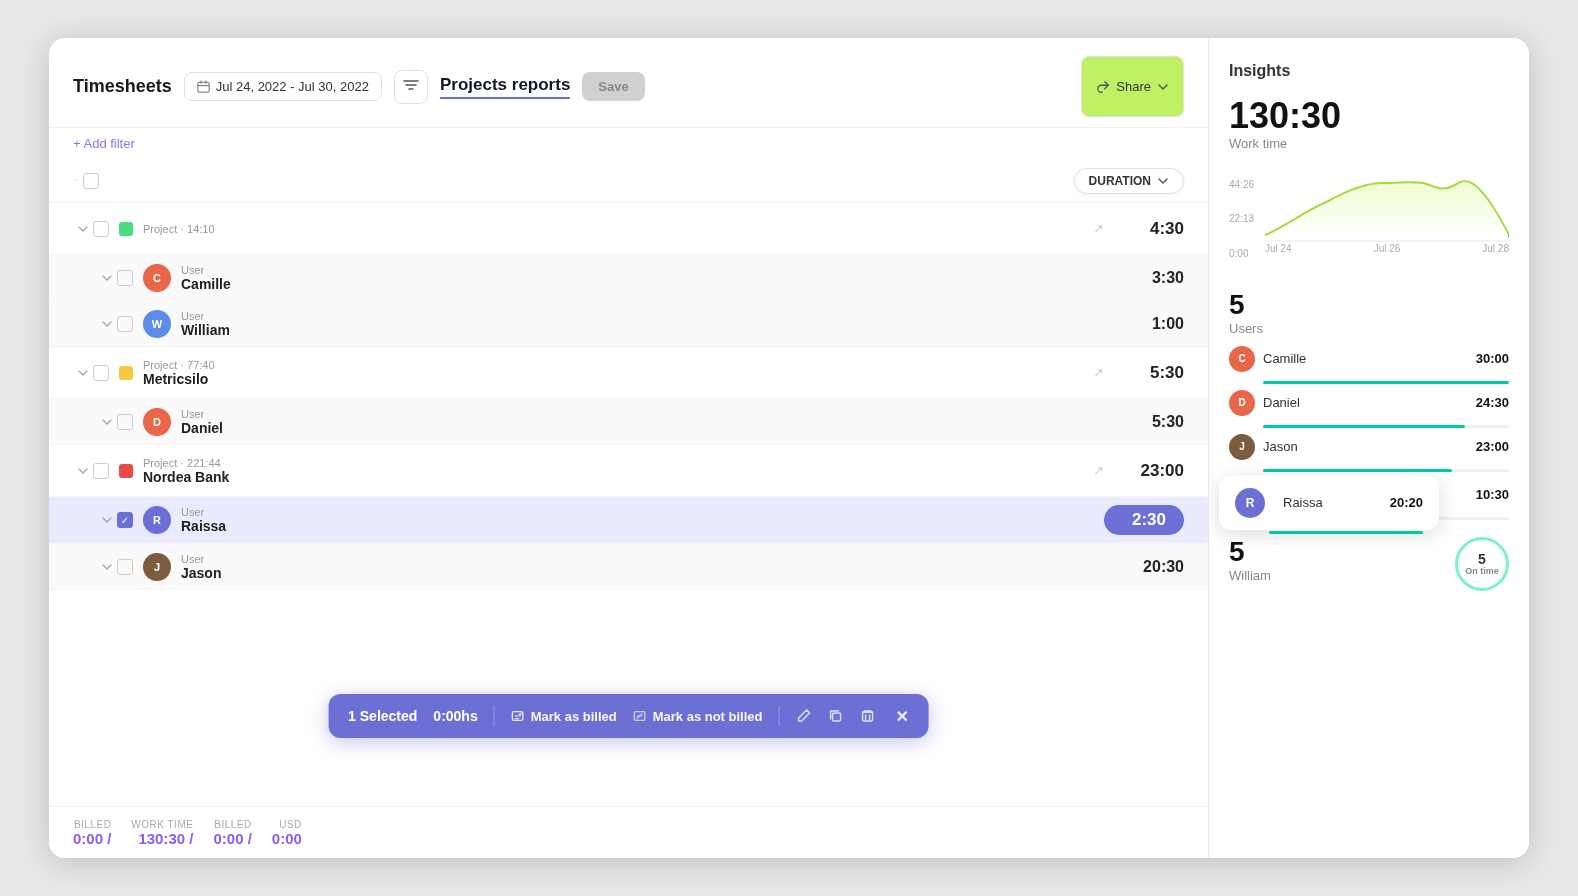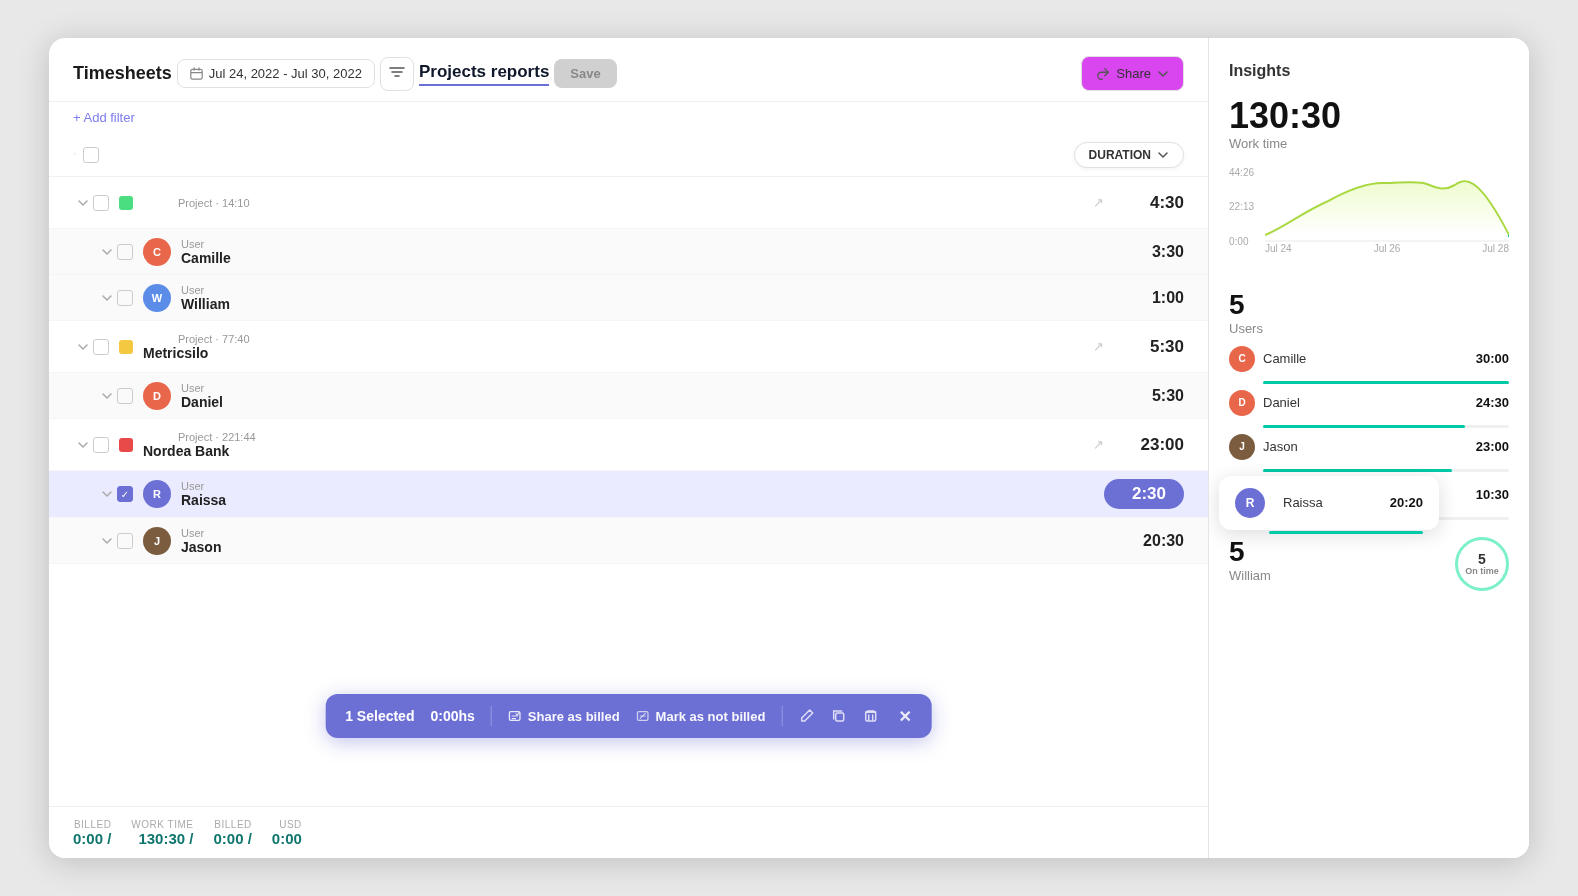--- a/index.html
+++ b/index.html
@@ -25,21 +25,21 @@
       flex: 1;
       display: flex;
       flex-direction: column;
       border-right: 1px solid #e5e5e5;
       overflow: hidden;
     }
     .header {
       display: flex;
       align-items: center;
       padding: 18px 24px 10px 24px;
-      gap: 5px;
+      gap: 12px;
       border-bottom: 1px solid #f0f0f0;
     }
     .header-title {
       font-size: 18px;
       font-weight: 700;
       color: #1a1a1a;
       white-space: nowrap;
     }
     .date-range-btn {
       display: flex;
@@ -83,24 +83,24 @@
       font-weight: 600;
       cursor: pointer;
     }
     .spacer { flex: 1; }
     .share-btn {
       display: flex;
       align-items: center;
       gap: 6px;
       border: 1px solid #e0e0e0;
       border-radius: 8px;
-      padding: 9px 14px;
+      padding: 22px 14px;
       font-size: 13px;
       color: #333;
-      background: #d946ef;
+      background: #bef264;
       cursor: pointer;
     }
     .add-filter {
       padding: 8px 24px;
       font-size: 13px;
       color: #7c7cf0;
       cursor: pointer;
       font-weight: 500;
     }
     .table-area {
@@ -149,21 +149,20 @@
       width: 14px;
       height: 14px;
       border-radius: 3px;
       margin-right: 10px;
       flex-shrink: 0;
     }
     .project-info { flex: 1; }
     .project-label {
       font-size: 11px;
       color: #999;
-      margin-left: 35px;
     }
     .project-name {
       font-size: 14px;
       font-weight: 600;
       color: #222;
     }
     .project-duration {
       font-size: 17px;
       font-weight: 600;
       color: #222;
@@ -271,21 +270,21 @@
     }
     .stat-label {
       font-size: 10px;
       color: #aaa;
       text-transform: uppercase;
       letter-spacing: 0.5px;
     }
     .stat-value {
       font-size: 15px;
       font-weight: 700;
-      color: #0f766e;
+      color: #8b5cf6;
     }
     .action-bar {
       position: absolute;
       bottom: 68px;
       left: 50%;
       transform: translateX(-50%);
       background: #6c6fd4;
       border-radius: 12px;
       display: flex;
       align-items: center;
@@ -362,21 +361,21 @@
     .chart-labels {
       display: flex;
       justify-content: space-between;
       font-size: 10px;
       color: #aaa;
       margin-bottom: 2px;
     }
     .y-labels {
       position: absolute;
       left: 0;
-      top: 4px;
+      top: 16px;
       height: 80px;
       display: flex;
       flex-direction: column;
       justify-content: space-between;
       font-size: 10px;
       color: #aaa;
     }
     .chart-svg {
       width: 100%;
       height: 80px;
@@ -670,21 +669,21 @@
       <div class="action-bar">
         <span class="action-bar-selected">1 Selected</span>
         <span class="action-bar-time">0:00hs</span>
         <div class="action-bar-divider"></div>
         <div class="action-bar-btn">
           <svg width="14" height="14" viewBox="0 0 16 16" fill="none">
             <rect x="2" y="3" width="12" height="10" rx="1.5" stroke="rgba(255,255,255,0.9)" stroke-width="1.5" fill="none"></rect>
             <path d="M5 8h6M5 11h4" stroke="rgba(255,255,255,0.9)" stroke-width="1.2" stroke-linecap="round"></path>
             <path d="M9.5 5.5L11 7l2-3" stroke="rgba(255,255,255,0.9)" stroke-width="1.2" stroke-linecap="round"></path>
           </svg>
-          <span>Share as billed</span>
+          <span>Mark as billed</span>
         </div>
         <div class="action-bar-btn">
           <svg width="14" height="14" viewBox="0 0 16 16" fill="none">
             <rect x="2" y="3" width="12" height="10" rx="1.5" stroke="rgba(255,255,255,0.7)" stroke-width="1.5" fill="none"></rect>
             <path d="M5 8h6" stroke="rgba(255,255,255,0.7)" stroke-width="1.2" stroke-linecap="round"></path>
             <path d="M11 5l-6 6" stroke="rgba(255,255,255,0.7)" stroke-width="1.2" stroke-linecap="round"></path>
           </svg>
           <span>Mark as not billed</span>
         </div>
         <div class="action-bar-divider"></div>

